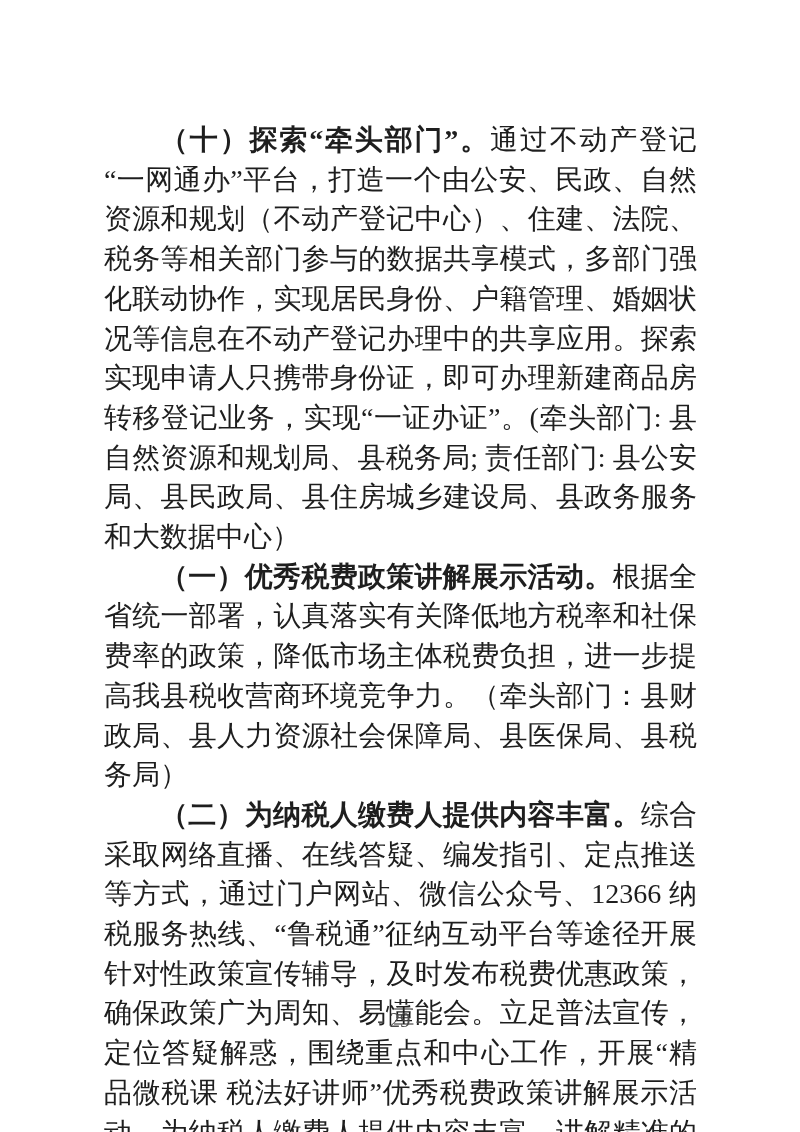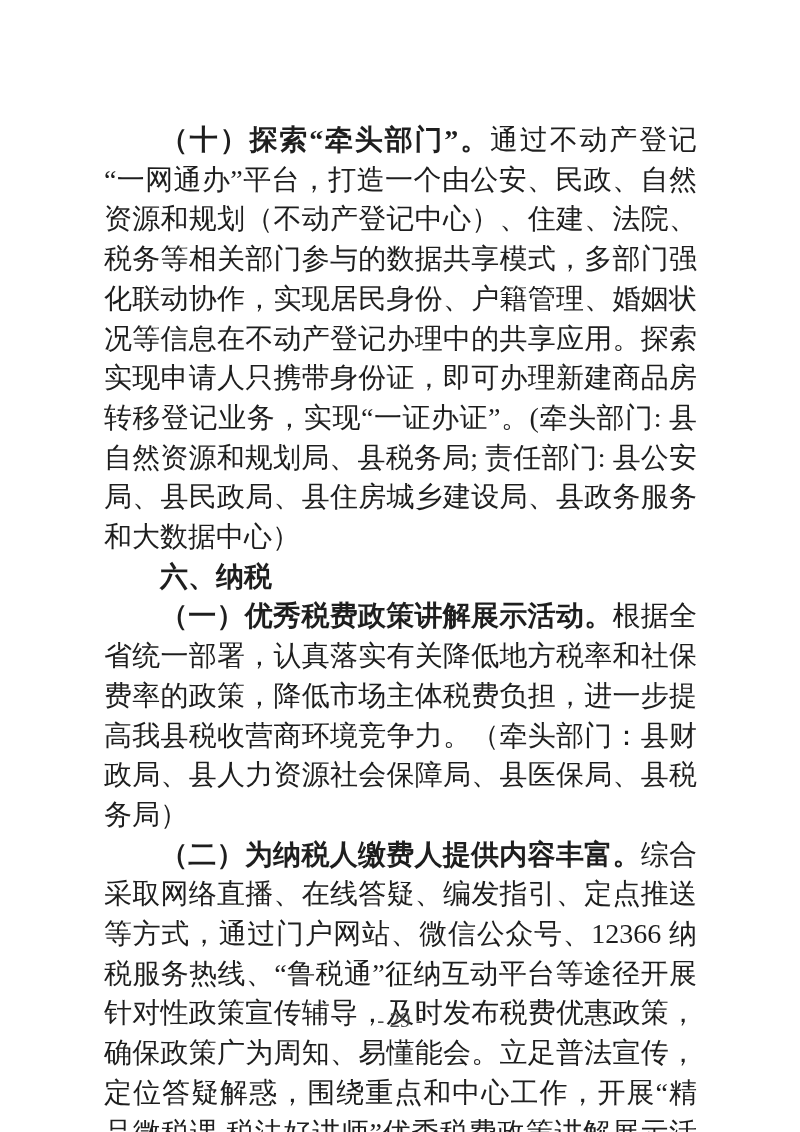--- a/index.html
+++ b/index.html
@@ -52,18 +52,17 @@
     color: #4a4a4a;
     font-family: "Liberation Serif", "DejaVu Serif", serif;
   }
 </style>
 </head>
 <body>
 
 <div class="doc-page">
   <div class="doc-text">
       <p class="para"><b class="lead">（十）探索“牵头部门”。</b><span>通过不动产登记“一网通办”平台，打造一个由公安、民政、自然资源和规划（不动产登记中心）、住建、法院、税务等相关部门参与的数据共享模式，多部门强化联动协作，实现居民身份、户籍管理、婚姻状况等信息在不动产登记办理中的共享应用。探索实现申请人只携带身份证，即可办理新建商品房转移登记业务，实现“一证办证”。(牵头部门: 县自然资源和规划局、县税务局; 责任部门: 县公安局、县民政局、县住房城乡建设局、县政务服务和大数据中心）</span></p>
-      <p class="heading"><span>六、纳税</span></p>
       <p class="para"><b class="lead">（一）优秀税费政策讲解展示活动。</b><span>根据全省统一部署，认真落实有关降低地方税率和社保费率的政策，降低市场主体税费负担，进一步提高我县税收营商环境竞争力。（牵头部门：县财政局、县人力资源社会保障局、县医保局、县税务局）</span></p>
       <p class="para"><b class="lead">（二）为纳税人缴费人提供内容丰富。</b><span>综合采取网络直播、在线答疑、编发指引、定点推送等方式，通过门户网站、微信公众号、12366 纳税服务热线、“鲁税通”征纳互动平台等途径开展针对性政策宣传辅导，及时发布税费优惠政策，确保政策广为周知、易懂能会。立足普法宣传，定位答疑解惑，围绕重点和中心工作，开展“精品微税课 税法好讲师”优秀税费政策讲解展示活动，为纳税人缴费人提供内容丰富、讲解精准的课程。（牵头部门：县税务局；责任部门：县人力资源社会</span></p>
     </div>
   <div class="page-footer">- 29 -</div>
 </div>
 
 </body></html>

